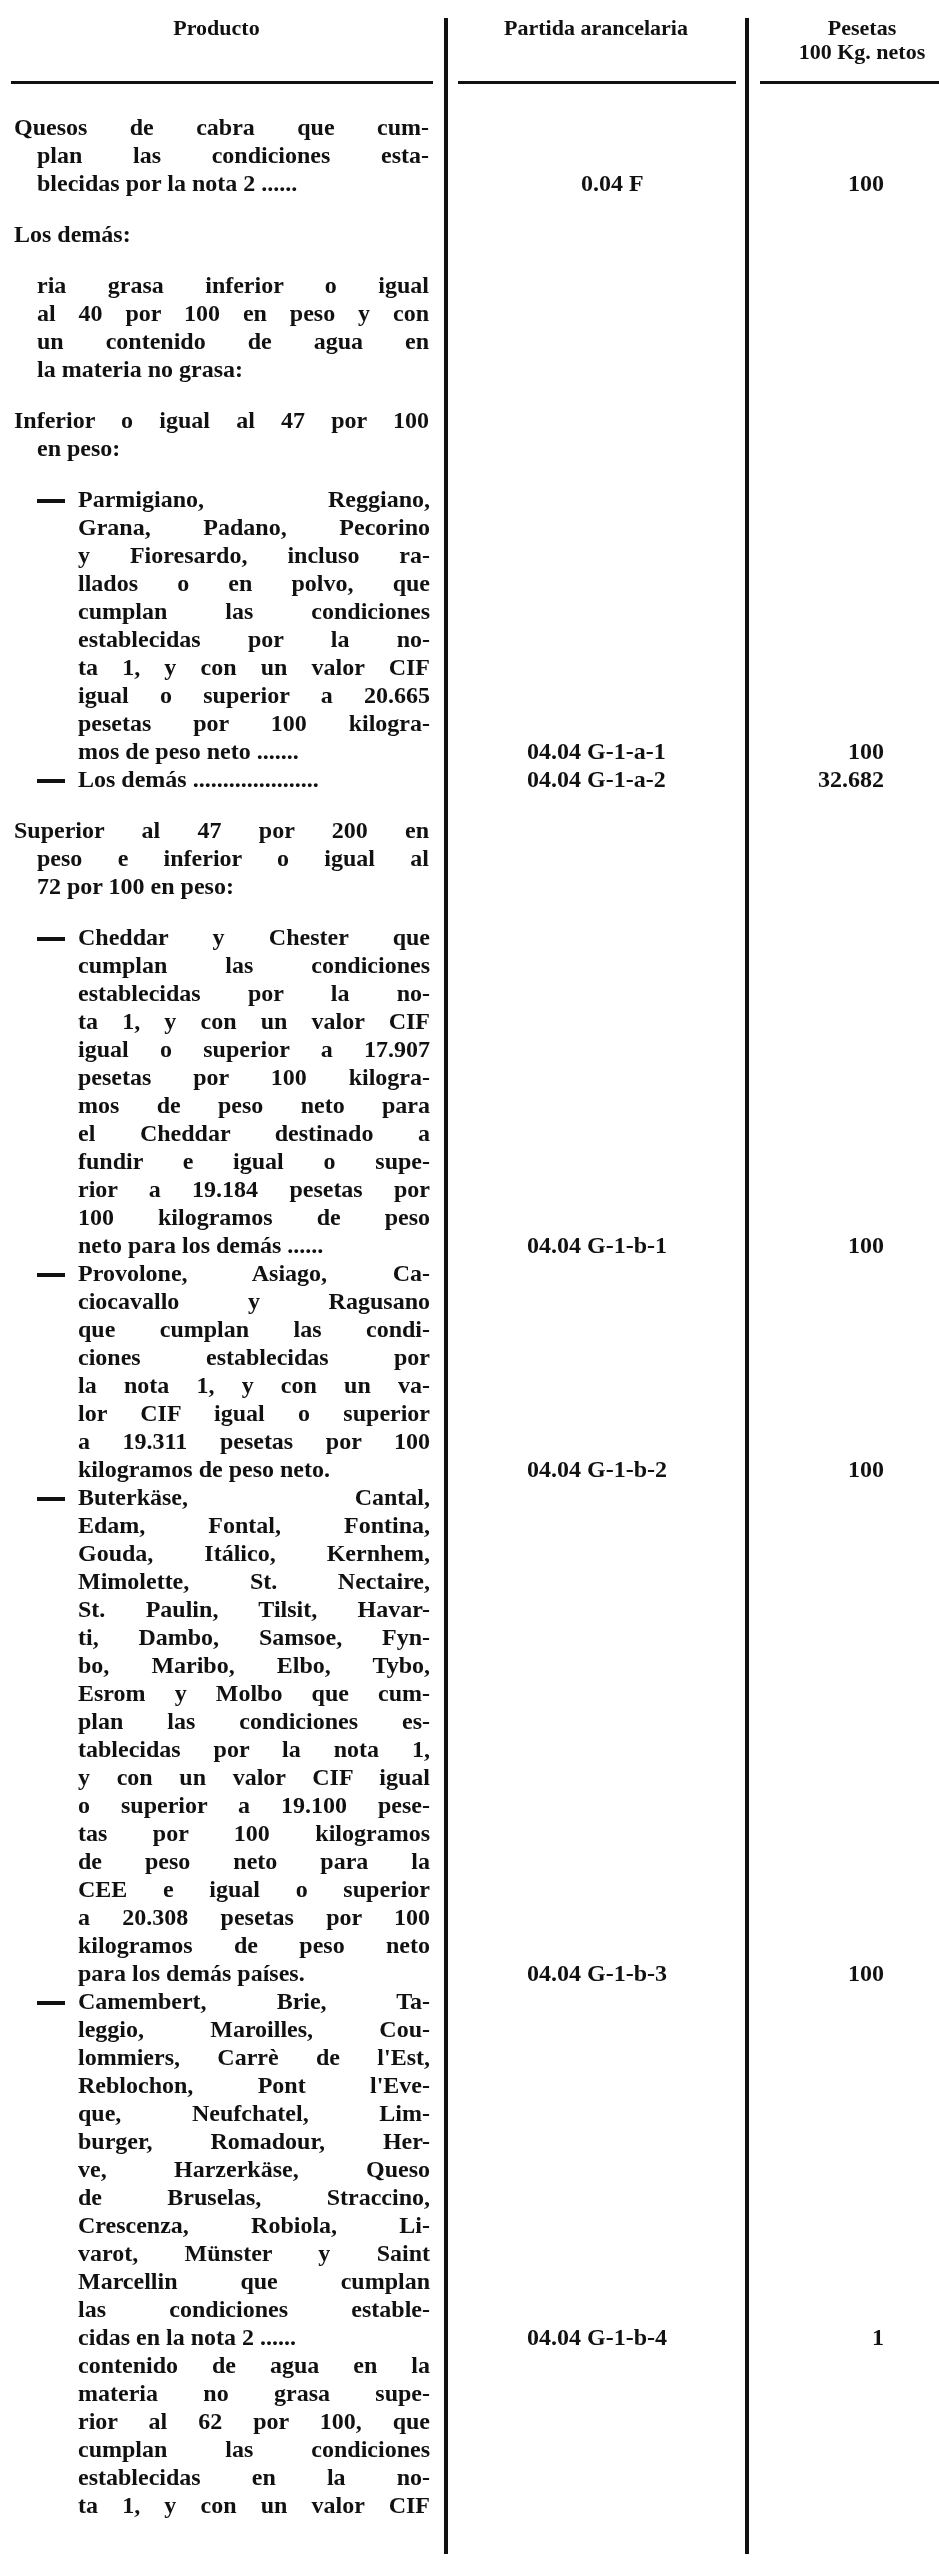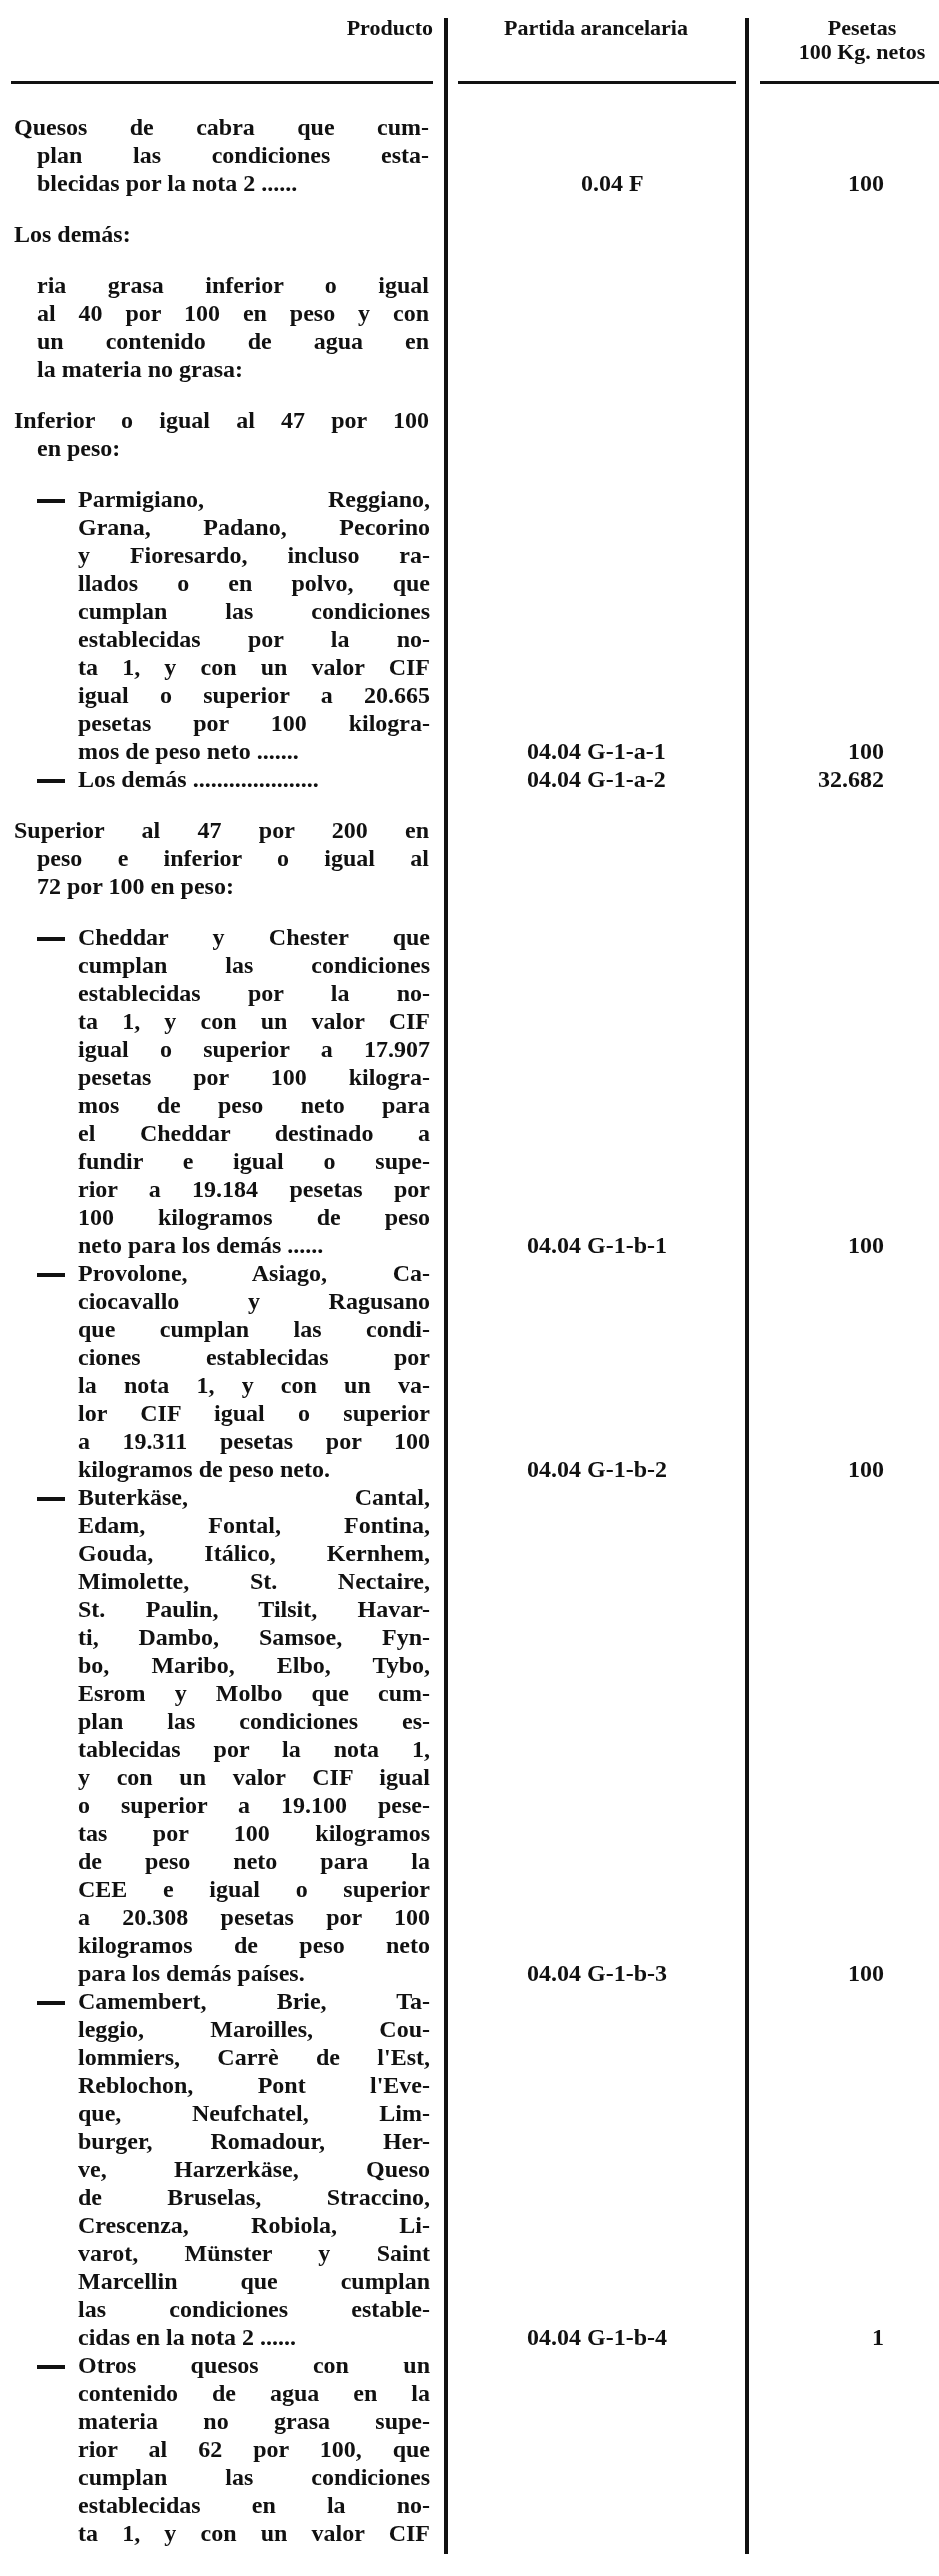--- a/index.html
+++ b/index.html
@@ -8,21 +8,21 @@
     height: 2576px;
     position: relative;
     overflow: hidden;
     font-family: "Liberation Serif", "DejaVu Serif", serif;
     color: #111111;
   }
   .page { position: absolute; left: 0; top: 0; width: 939px; height: 2576px; }
 
   
   .hdr { position: absolute; top: 16px; font-size: 22px; font-weight: bold; text-align: center; line-height: 24px; }
-  .hdr-prod { left: 0; width: 433px; text-align: right; }
+  .hdr-prod { left: 0; width: 433px; }
   .hdr-part { left: 446px; width: 300px; }
   .hdr-pes  { left: 749px; width: 226px; }
   .rule { position: absolute; top: 81px; height: 2.7px; background: #111; }
   .rule-prod { left: 10.6px; width: 422px; }
   .rule-part { left: 458px; width: 278px; }
   .rule-pes  { left: 760px; width: 179px; }
 
   
   .vdiv { position: absolute; width: 3.5px; background: #111; }
   .vdiv-1 { left: 444px; top: 17.7px; height: 2536px; }
@@ -481,26 +481,20 @@
         <div class="line">
           <div class="prod">
             <span class="txt cont last">cidas en la nota 2 ......</span>
           </div>
           <span class="code">04.04 G-1-b-4</span>
           <span class="val">1</span>
         </div>
       </div>
       <div class="block lvl1">
         <div class="line">
-          <span class="dash"></span>
-          <div class="prod">
-            <span class="txt first">Otros quesos con un</span>
-          </div>
-        </div>
-        <div class="line">
           <div class="prod">
             <span class="txt cont">contenido de agua en la</span>
           </div>
         </div>
         <div class="line">
           <div class="prod">
             <span class="txt cont">materia no grasa supe-</span>
           </div>
         </div>
         <div class="line">

